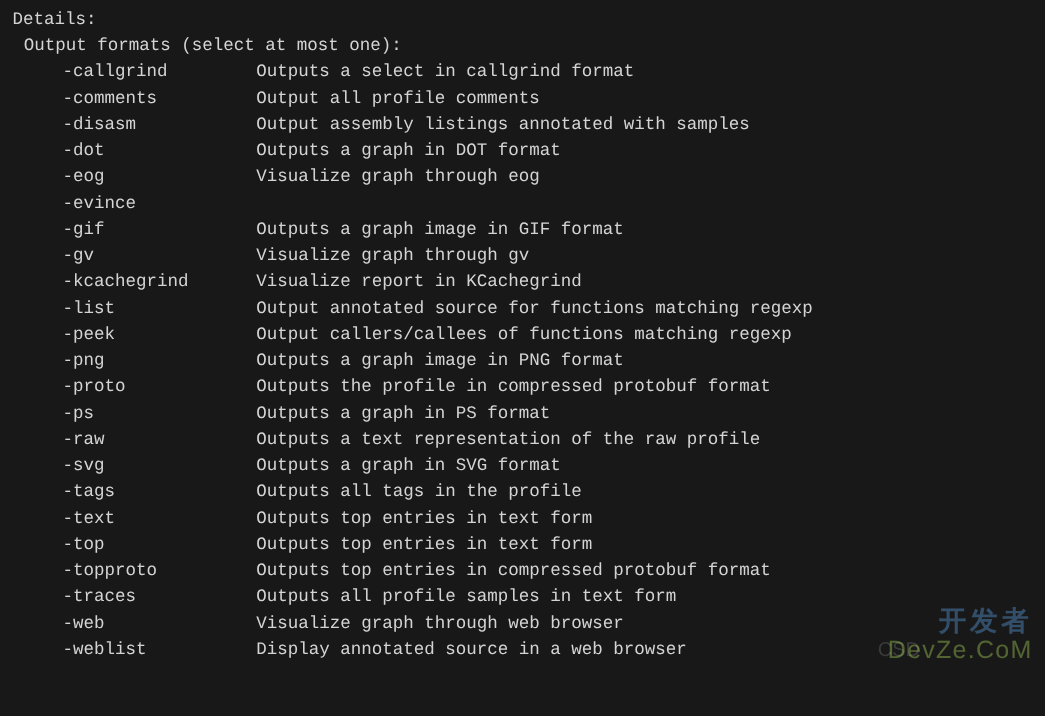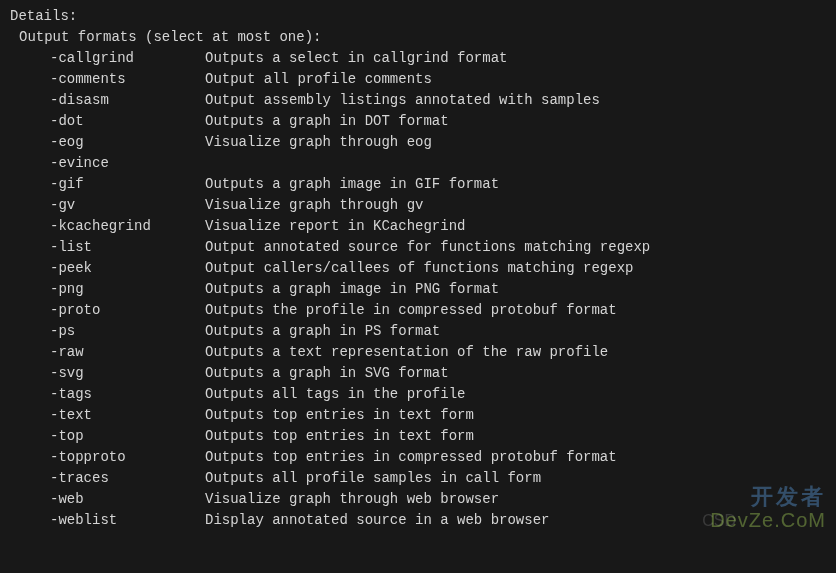--- a/index.html
+++ b/index.html
@@ -76,21 +76,21 @@
     <div class="line h2 flag-row"><span class="flag">-peek</span><span>Output callers/callees of functions matching regexp</span></div>
     <div class="line h2 flag-row"><span class="flag">-png</span><span>Outputs a graph image in PNG format</span></div>
     <div class="line h2 flag-row"><span class="flag">-proto</span><span>Outputs the profile in compressed protobuf format</span></div>
     <div class="line h2 flag-row"><span class="flag">-ps</span><span>Outputs a graph in PS format</span></div>
     <div class="line h2 flag-row"><span class="flag">-raw</span><span>Outputs a text representation of the raw profile</span></div>
     <div class="line h2 flag-row"><span class="flag">-svg</span><span>Outputs a graph in SVG format</span></div>
     <div class="line h2 flag-row"><span class="flag">-tags</span><span>Outputs all tags in the profile</span></div>
     <div class="line h2 flag-row"><span class="flag">-text</span><span>Outputs top entries in text form</span></div>
     <div class="line h2 flag-row"><span class="flag">-top</span><span>Outputs top entries in text form</span></div>
     <div class="line h2 flag-row"><span class="flag">-topproto</span><span>Outputs top entries in compressed protobuf format</span></div>
-    <div class="line h2 flag-row"><span class="flag">-traces</span><span>Outputs all profile samples in call form</span></div>
+    <div class="line h2 flag-row"><span class="flag">-traces</span><span>Outputs all profile samples in text form</span></div>
     <div class="line h2 flag-row"><span class="flag">-web</span><span>Visualize graph through web browser</span></div>
     <div class="line h2 flag-row"><span class="flag">-weblist</span><span>Display annotated source in a web browser</span></div>
   </div>
 
 <div class="csdn">CSD</div>
 <div class="watermark">
   <div class="wm-top">开发者</div>
   <div class="wm-bot">DevZe.CoM</div>
 </div>
 

